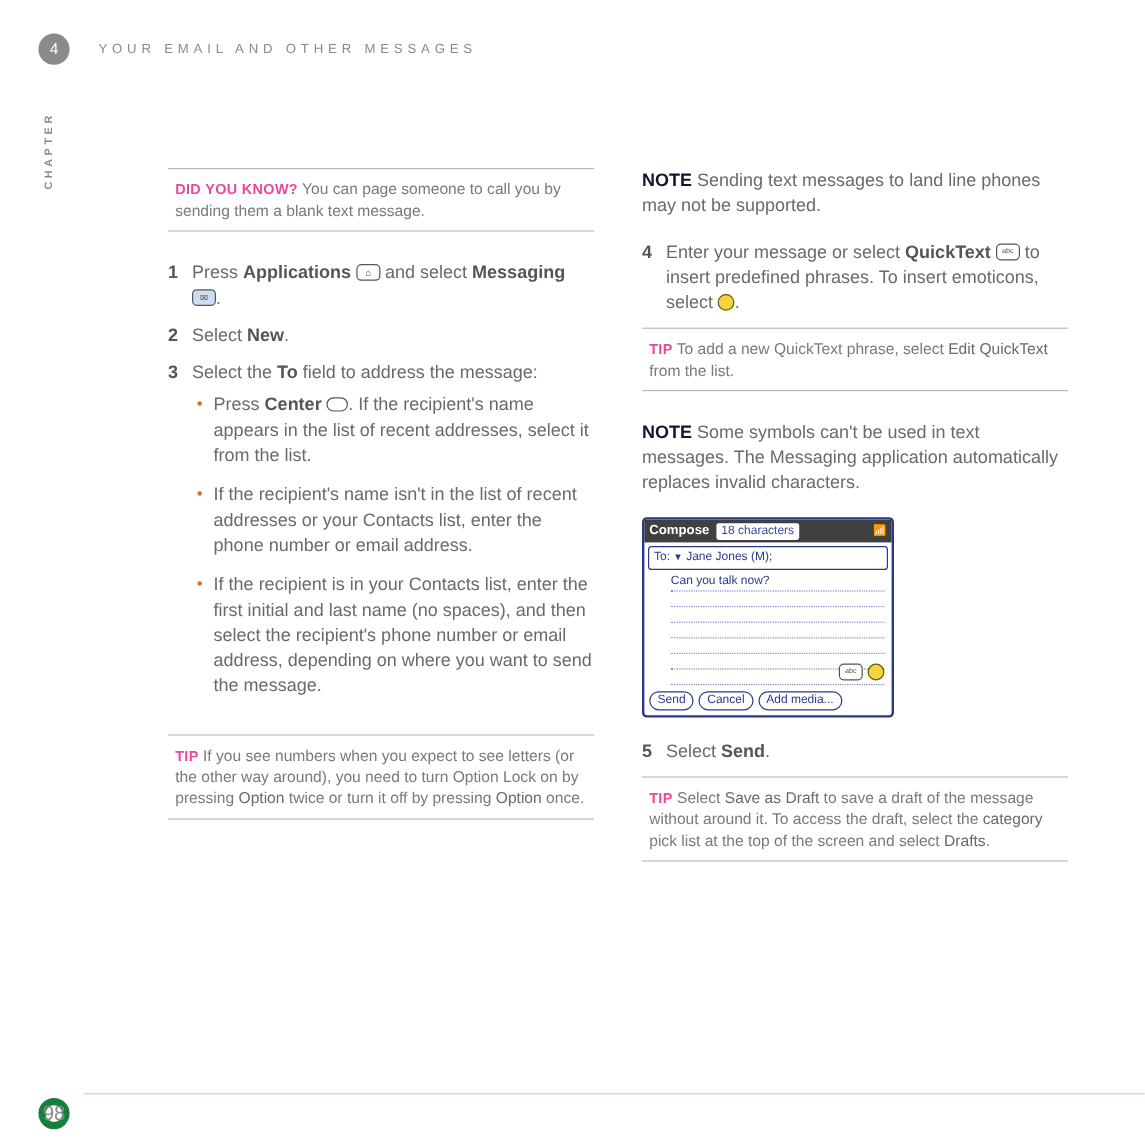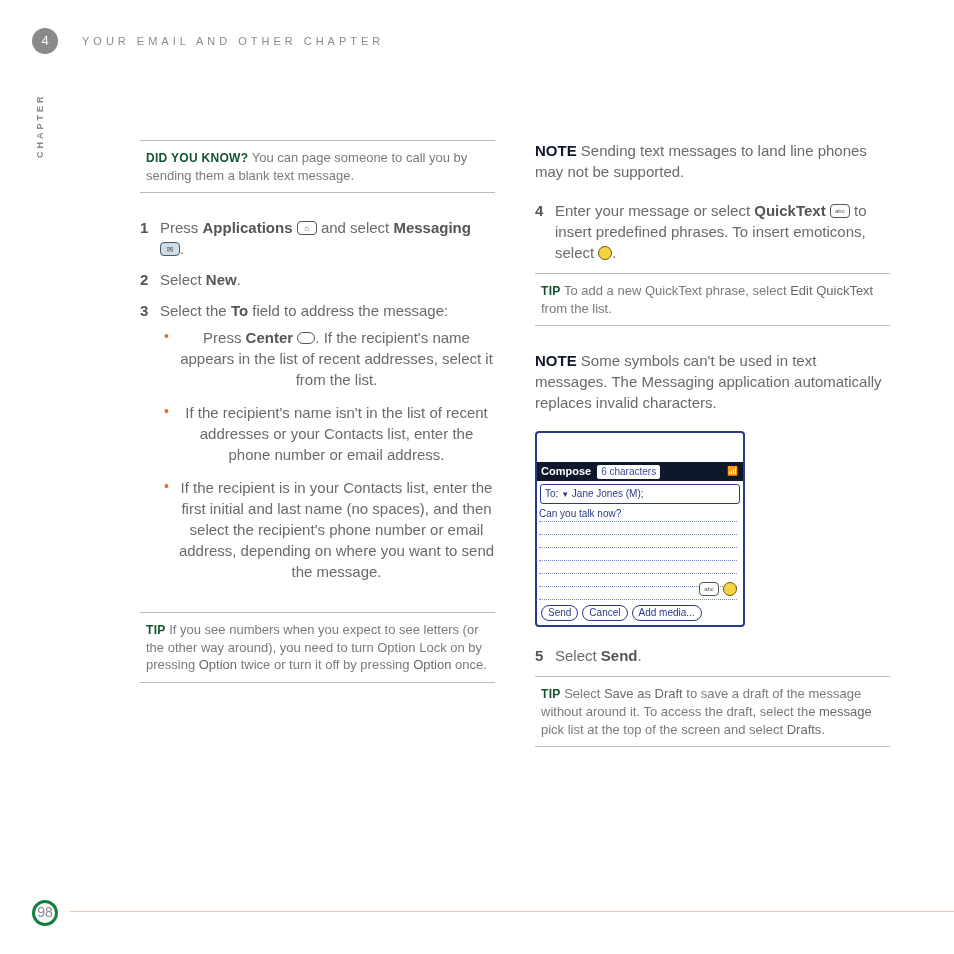--- a/index.html
+++ b/index.html
@@ -61,21 +61,21 @@
   .callout {
     border-top: 1px solid #bbb;
     border-bottom: 1px solid #bbb;
     padding: 8px 6px;
     font-size: 13px;
     color: #7a7a7a;
     line-height: 1.35;
     margin-bottom: 24px;
   }
   .callout .lead {
-    color: #14532d;
+    color: #ec4899;
     font-weight: 700;
     font-size: 12px;
     letter-spacing: 0.3px;
   }
   .callout b { color: #6a6a6a; font-weight: 400; }
   ol.steps { list-style: none; }
   ol.steps > li {
     display: flex;
     margin-bottom: 10px;
   }
@@ -83,21 +83,20 @@
     width: 20px;
     flex-shrink: 0;
     font-weight: 700;
     color: #555;
   }
   ol.steps > li .body { flex: 1; }
   b { color: #555; font-weight: 700; }
   ul.bullets {
     list-style: none;
     margin-top: 6px;
-    text-align: center;
   }
   ul.bullets li {
     position: relative;
     padding-left: 18px;
     margin-bottom: 12px;
   }
   ul.bullets li::before {
     content: "•";
     position: absolute;
     left: 4px;
@@ -129,42 +128,41 @@
   
   .compose {
     width: 210px;
     border: 2px solid #2a3a8a;
     border-radius: 4px;
     margin: 8px 0 18px 0;
     font-size: 11px;
     background:#fff;
   }
   .compose .titlebar {
-    background: #0f172a;
+    background: #404040;
     color: #fff;
     display: flex;
     align-items: center;
     padding: 2px 4px;
     gap:6px;
-    margin-top:29px;
   }
   .compose .titlebar .t1 { font-weight:700; }
   .compose .titlebar .t2 { background:#fff; color:#3a4a9a; padding:0 4px; border-radius:2px; font-size:10px;}
   .compose .titlebar .sig { margin-left:auto; font-size:9px; }
   .compose .tofield {
     border:1px solid #2a3a8a;
     margin:3px;
     padding:2px 4px;
     border-radius:3px;
     color:#2a3a8a;
     font-size:10px;
   }
   .compose .tofield .arrow{ font-size:8px;}
   .compose .textarea {
-    margin:0 4px 3px 0;
+    margin:0 4px 3px 20px;
     height:92px;
     position:relative;
     font-size:10px;
     color:#2a3a8a;
     padding:2px 2px;
   }
   .compose .textarea .line{
     border-bottom:1px dotted #7a8acc;
     height:13px;
   }
@@ -175,45 +173,45 @@
     position:absolute; bottom:2px; right:2px; display:flex; gap:4px;
   }
   .compose .btnrow{
     display:flex; gap:4px; padding:3px 4px 4px 4px;
   }
   .compose .btn{
     border:1px solid #2a3a8a; border-radius:8px; padding:0 6px; font-size:10px; color:#2a3a8a;
   }
   .page-num {
     position: absolute;
-    bottom: 28px;
+    bottom: 13px;
     left: 32px;
     width: 26px;
     height: 26px;
     border-radius: 50%;
-    border: 3px solid #15803d;
+    border: 6px solid #15803d;
     color: #888;
     display:flex;
     align-items:center;
     justify-content:center;
-    font-size:14px;
+    font-size:17px;
   }
   .bottom-rule{
     position:absolute;
     bottom:42px;
     left:70px;
     right:0;
     border-top:1px solid #e8c9b0;
   }
 </style>
 </head>
 <body>
 
 <div class="chapter-badge">4</div>
-<div class="running-head">YOUR EMAIL AND OTHER CHAPTER</div>
+<div class="running-head">YOUR EMAIL AND OTHER MESSAGES</div>
 <div class="chapter-side">CHAPTER</div>
 
 <div class="columns">
 
   <div class="col">
     <div class="callout">
       <span class="lead">DID YOU KNOW?</span><span> You can page someone to call you by sending them a blank text message.</span>
     </div>
 
     <ol class="steps">
@@ -272,21 +270,21 @@
       <span class="lead">TIP</span><span> To add a new QuickText phrase, select </span><b>Edit QuickText</b><span> from the list.</span>
     </div>
 
     <div class="note-block">
       <span class="note-label">NOTE</span><span> Some symbols can't be used in text messages. The Messaging application automatically replaces invalid characters.</span>
     </div>
 
     <div class="compose">
       <div class="titlebar">
         <span class="t1">Compose</span>
-        <span class="t2">6 characters</span>
+        <span class="t2">18 characters</span>
         <span class="sig">📶</span>
       </div>
       <div class="tofield">
         <span>To:</span>
         <span class="arrow">▼</span>
         <span>Jane Jones (M);</span>
       </div>
       <div class="textarea">
         <div class="msg">Can you talk now?</div>
         <div class="line"></div>
@@ -309,19 +307,19 @@
     </div>
 
     <ol class="steps">
       <li>
         <span class="num">5</span>
         <span class="body"><span>Select </span><b>Send</b><span>.</span></span>
       </li>
     </ol>
 
     <div class="callout">
-      <span class="lead">TIP</span><span> Select </span><b>Save as Draft</b><span> to save a draft of the message without around it. To access the draft, select the </span><b>message</b><span> pick list at the top of the screen and select </span><b>Drafts</b><span>.</span>
+      <span class="lead">TIP</span><span> Select </span><b>Save as Draft</b><span> to save a draft of the message without around it. To access the draft, select the </span><b>category</b><span> pick list at the top of the screen and select </span><b>Drafts</b><span>.</span>
     </div>
   </div>
 </div>
 
 <div class="bottom-rule"></div>
 <div class="page-num">98</div>
 
 </body></html>

